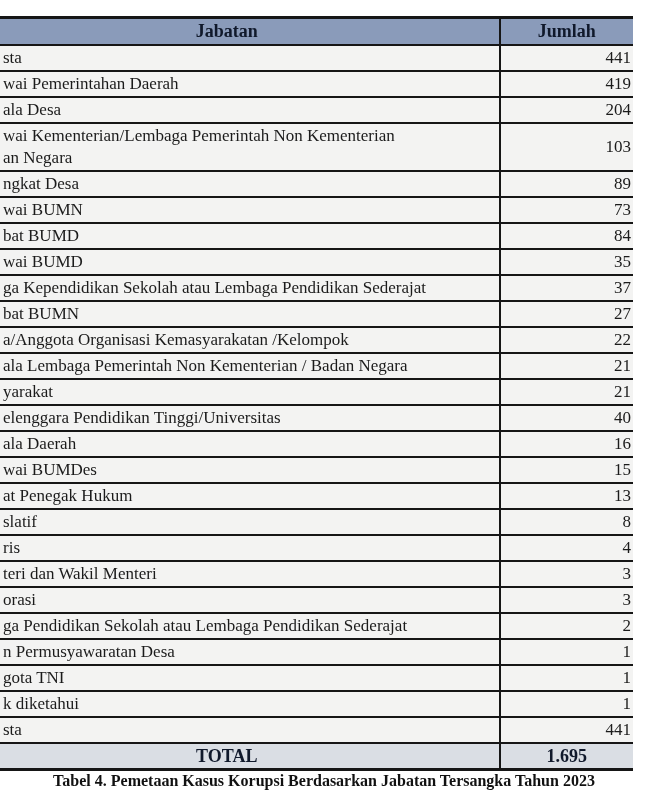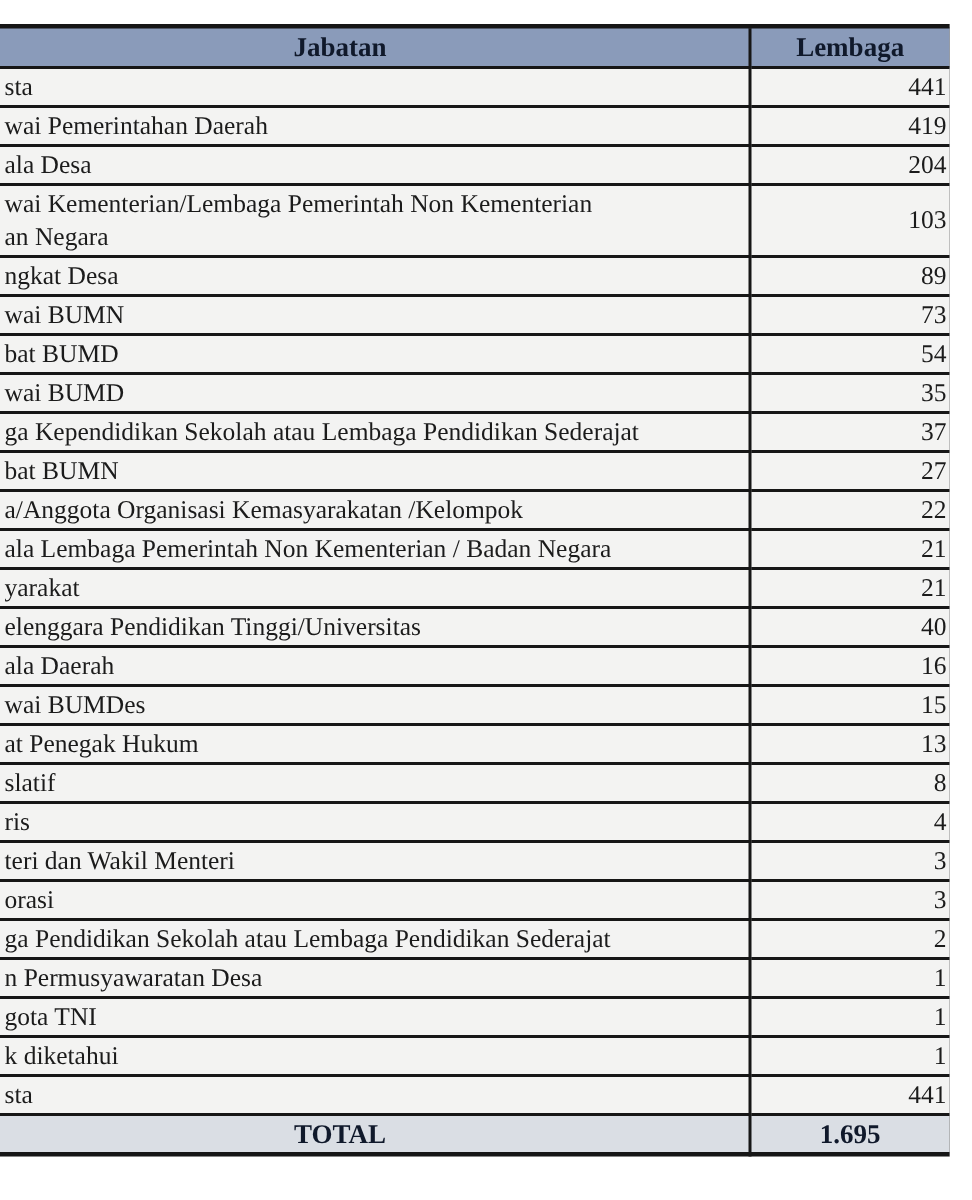--- a/index.html
+++ b/index.html
@@ -79,21 +79,21 @@
 <div class="page">
 
   <table class="jabatan-table">
     <colgroup>
       <col class="c-jabatan">
       <col class="c-jumlah">
     </colgroup>
     <thead>
       <tr>
         <th>Jabatan</th>
-        <th>Lembaga</th>
+        <th>Jumlah</th>
       </tr>
     </thead>
     <tbody id="rows-body">
         <tr>
           <td class="cell-jabatan">sta</td>
           <td class="cell-jumlah">441</td>
         </tr>
         <tr>
           <td class="cell-jabatan">wai Pemerintahan Daerah</td>
           <td class="cell-jumlah">419</td>
@@ -110,21 +110,21 @@
         <tr>
           <td class="cell-jabatan">ngkat Desa</td>
           <td class="cell-jumlah">89</td>
         </tr>
         <tr>
           <td class="cell-jabatan">wai BUMN</td>
           <td class="cell-jumlah">73</td>
         </tr>
         <tr>
           <td class="cell-jabatan">bat BUMD</td>
-          <td class="cell-jumlah">54</td>
+          <td class="cell-jumlah">84</td>
         </tr>
         <tr>
           <td class="cell-jabatan">wai BUMD</td>
           <td class="cell-jumlah">35</td>
         </tr>
         <tr>
           <td class="cell-jabatan">ga Kependidikan Sekolah atau Lembaga Pendidikan Sederajat</td>
           <td class="cell-jumlah">37</td>
         </tr>
         <tr>
@@ -197,14 +197,15 @@
         </tr>
       </tbody>
     <tfoot>
       <tr>
         <td>TOTAL</td>
         <td>1.695</td>
       </tr>
     </tfoot>
   </table>
 
+  <div class="table-caption">Tabel 4. Pemetaan Kasus Korupsi Berdasarkan Jabatan Tersangka Tahun 2023</div>
 
 </div>
 
 </body></html>

